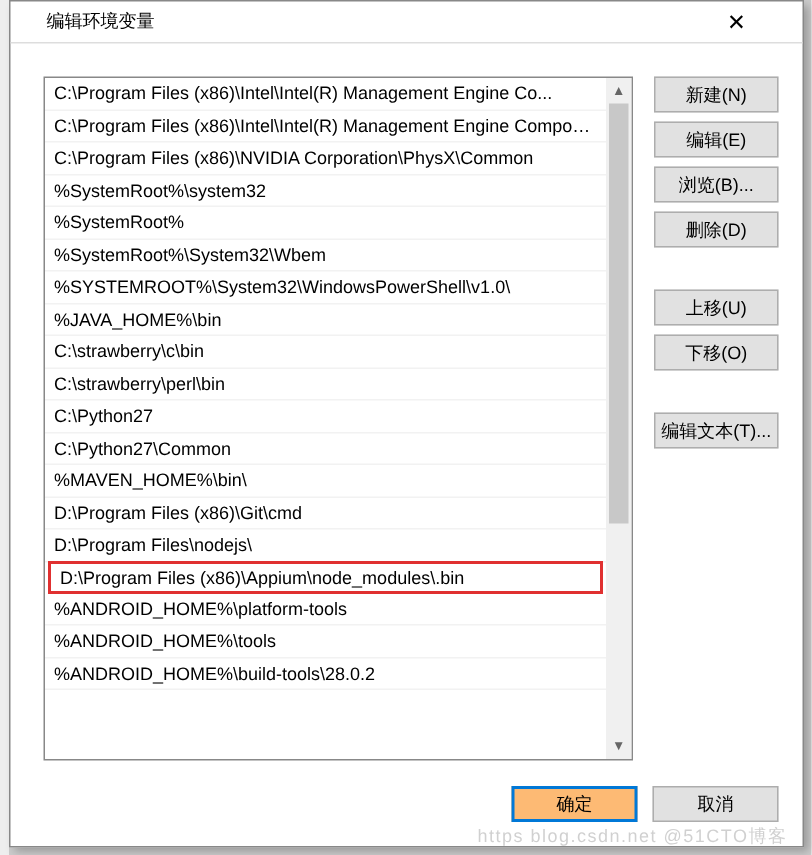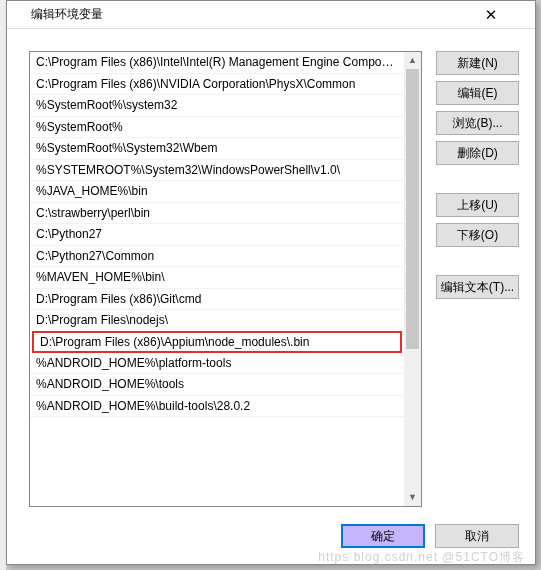--- a/index.html
+++ b/index.html
@@ -110,21 +110,21 @@
   .footer {
     height: 48px;
     display: flex;
     justify-content: flex-end;
     align-items: center;
     gap: 10px;
     padding: 0 16px 8px 0;
   }
   .footer .btn { width: 84px; }
   .footer .btn.primary {
-    background: #c4b5fd;
+    background: #fdba74;
     border: 2px solid #0078d7;
     line-height: 20px;
   }
   .bg-watermark {
     position: absolute;
     bottom: 4px; right: 16px;
     color: rgba(120,120,120,0.35);
     font-size: 12px;
     letter-spacing: 1px;
     pointer-events: none;
@@ -145,27 +145,29 @@
 
   <div class="titlebar">
     <span class="title">编辑环境变量</span>
     <span class="close">✕</span>
   </div>
 
   <div class="client">
 
     <div class="listbox">
       <div class="listbox-inner" id="list-inner">
+          <div class="row">C:\Program Files (x86)\Intel\Intel(R) Management Engine Co...</div>
           <div class="row">C:\Program Files (x86)\Intel\Intel(R) Management Engine Compon...</div>
           <div class="row">C:\Program Files (x86)\NVIDIA Corporation\PhysX\Common</div>
           <div class="row">%SystemRoot%\system32</div>
           <div class="row">%SystemRoot%</div>
           <div class="row">%SystemRoot%\System32\Wbem</div>
           <div class="row">%SYSTEMROOT%\System32\WindowsPowerShell\v1.0\</div>
           <div class="row">%JAVA_HOME%\bin</div>
+          <div class="row">C:\strawberry\c\bin</div>
           <div class="row">C:\strawberry\perl\bin</div>
           <div class="row">C:\Python27</div>
           <div class="row">C:\Python27\Common</div>
           <div class="row">%MAVEN_HOME%\bin\</div>
           <div class="row">D:\Program Files (x86)\Git\cmd</div>
           <div class="row">D:\Program Files\nodejs\</div>
           <div class="row highlight">D:\Program Files (x86)\Appium\node_modules\.bin</div>
           <div class="row">%ANDROID_HOME%\platform-tools</div>
           <div class="row">%ANDROID_HOME%\tools</div>
           <div class="row">%ANDROID_HOME%\build-tools\28.0.2</div>

